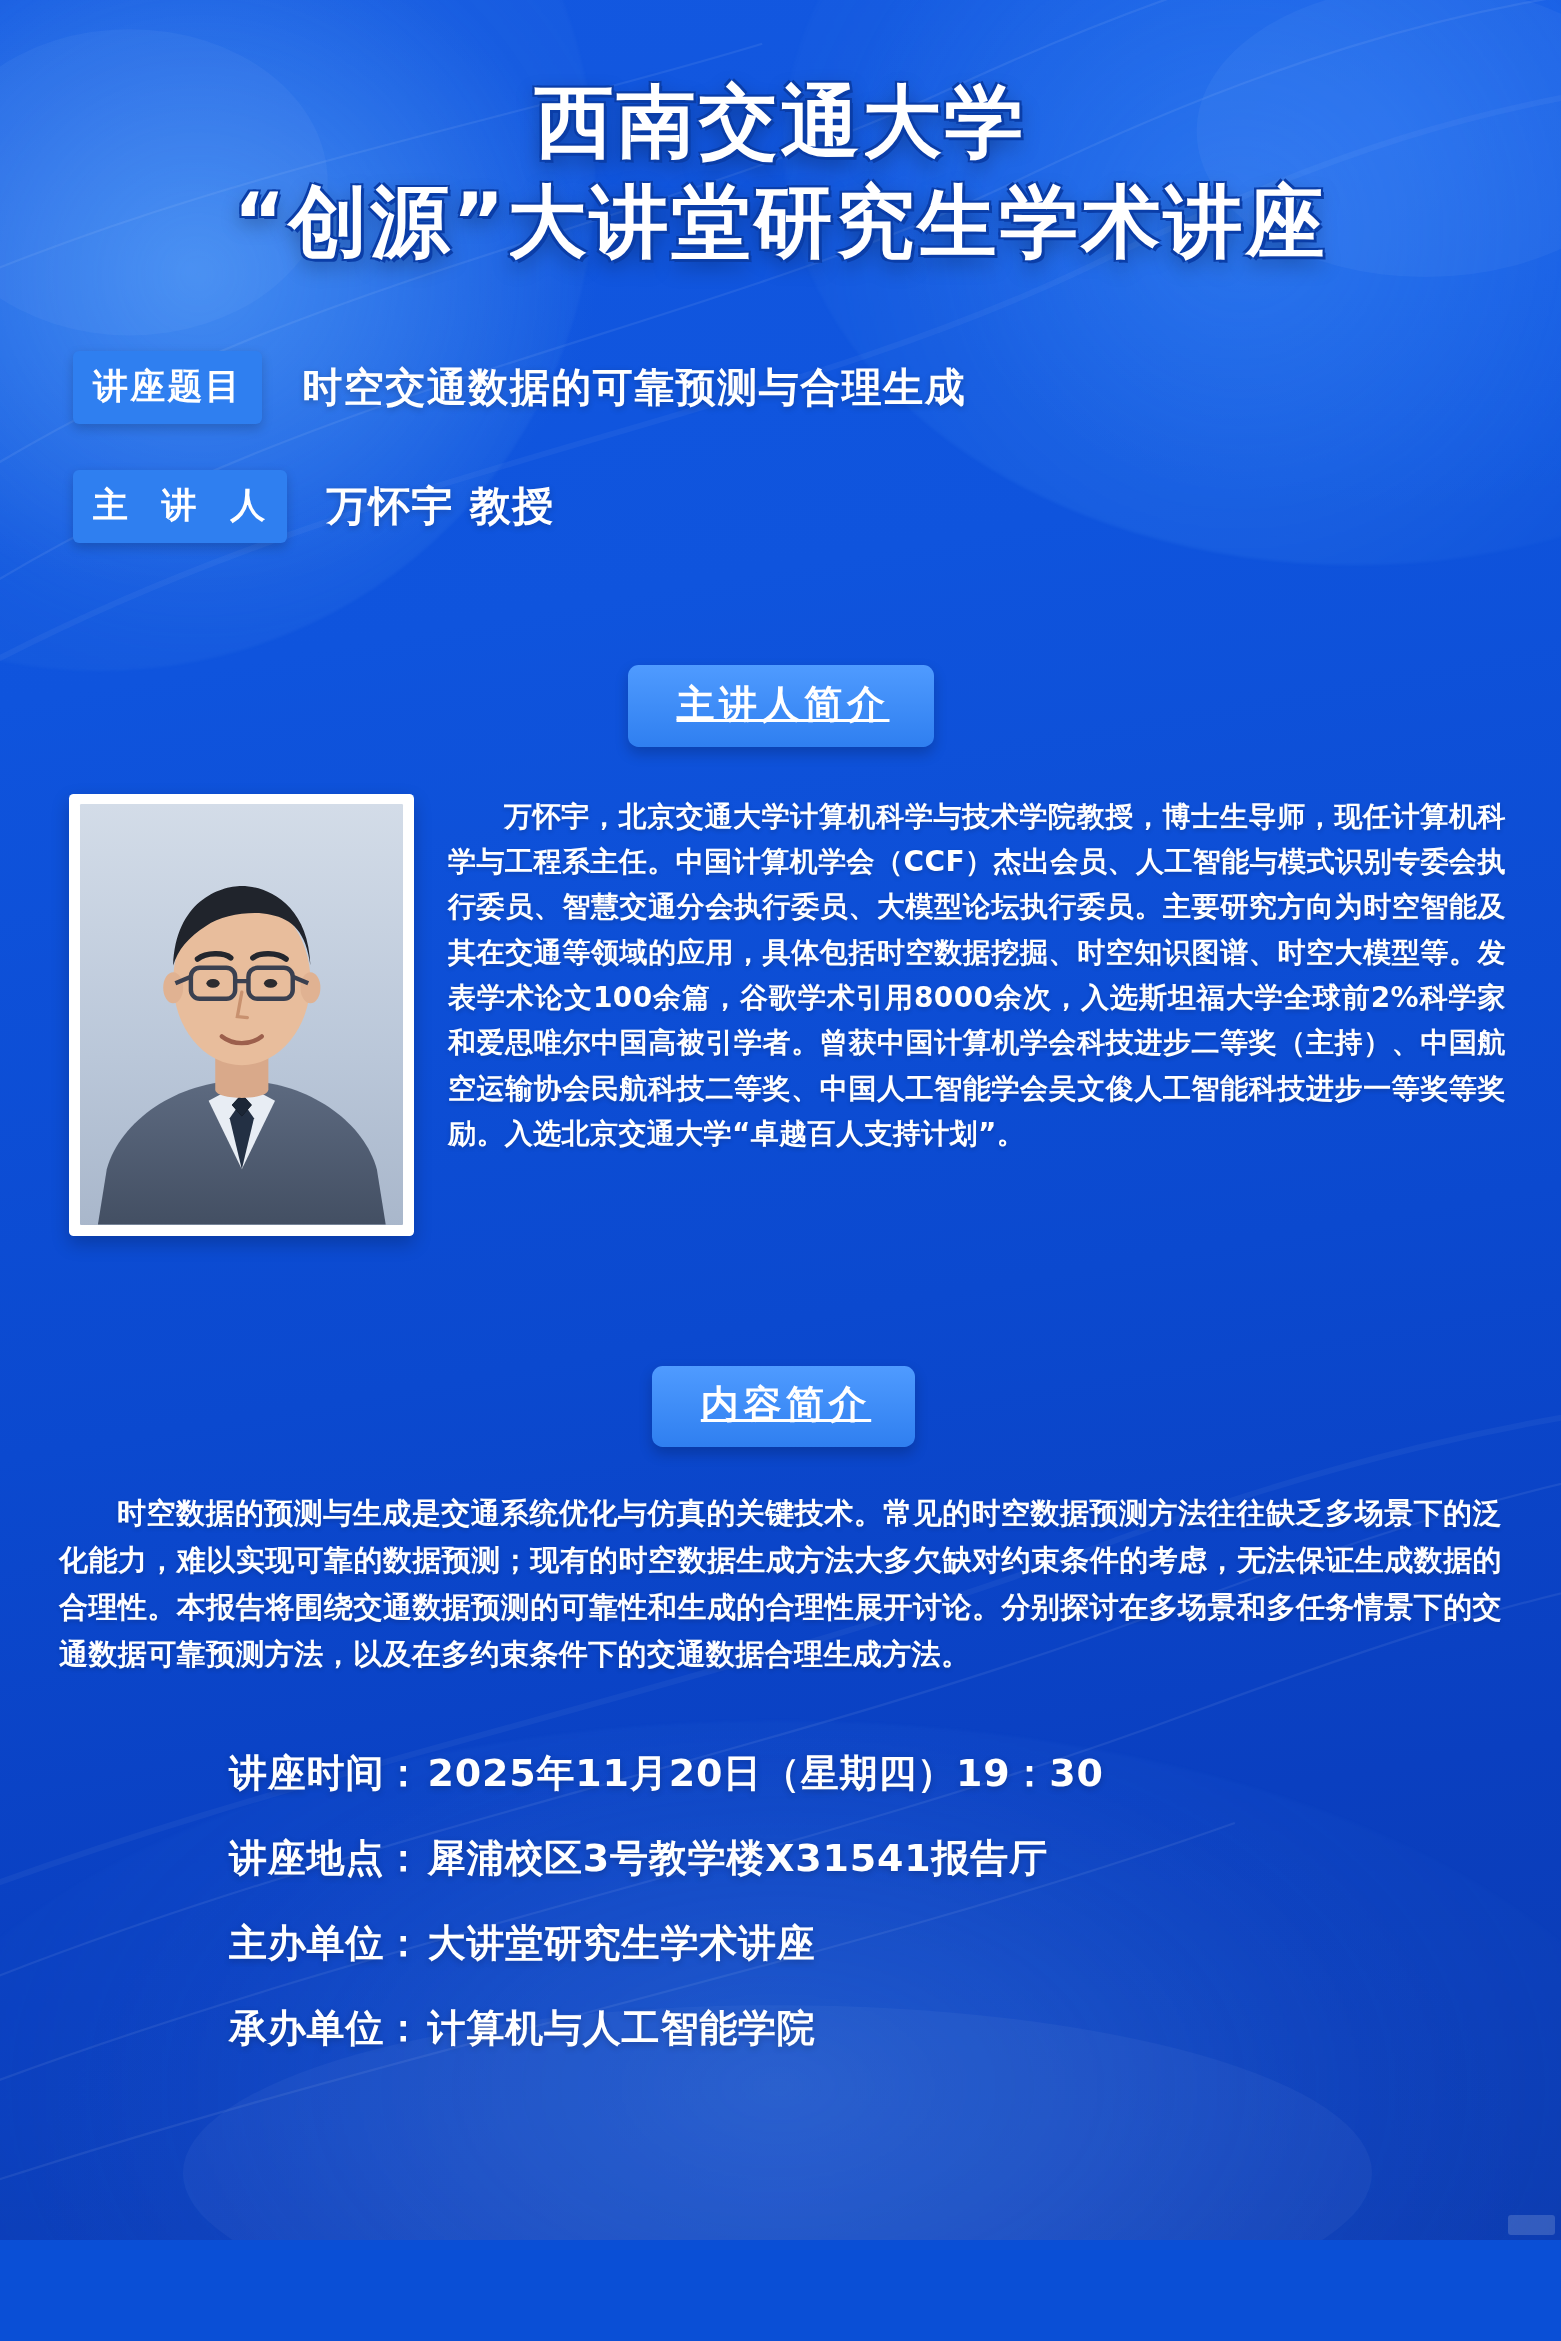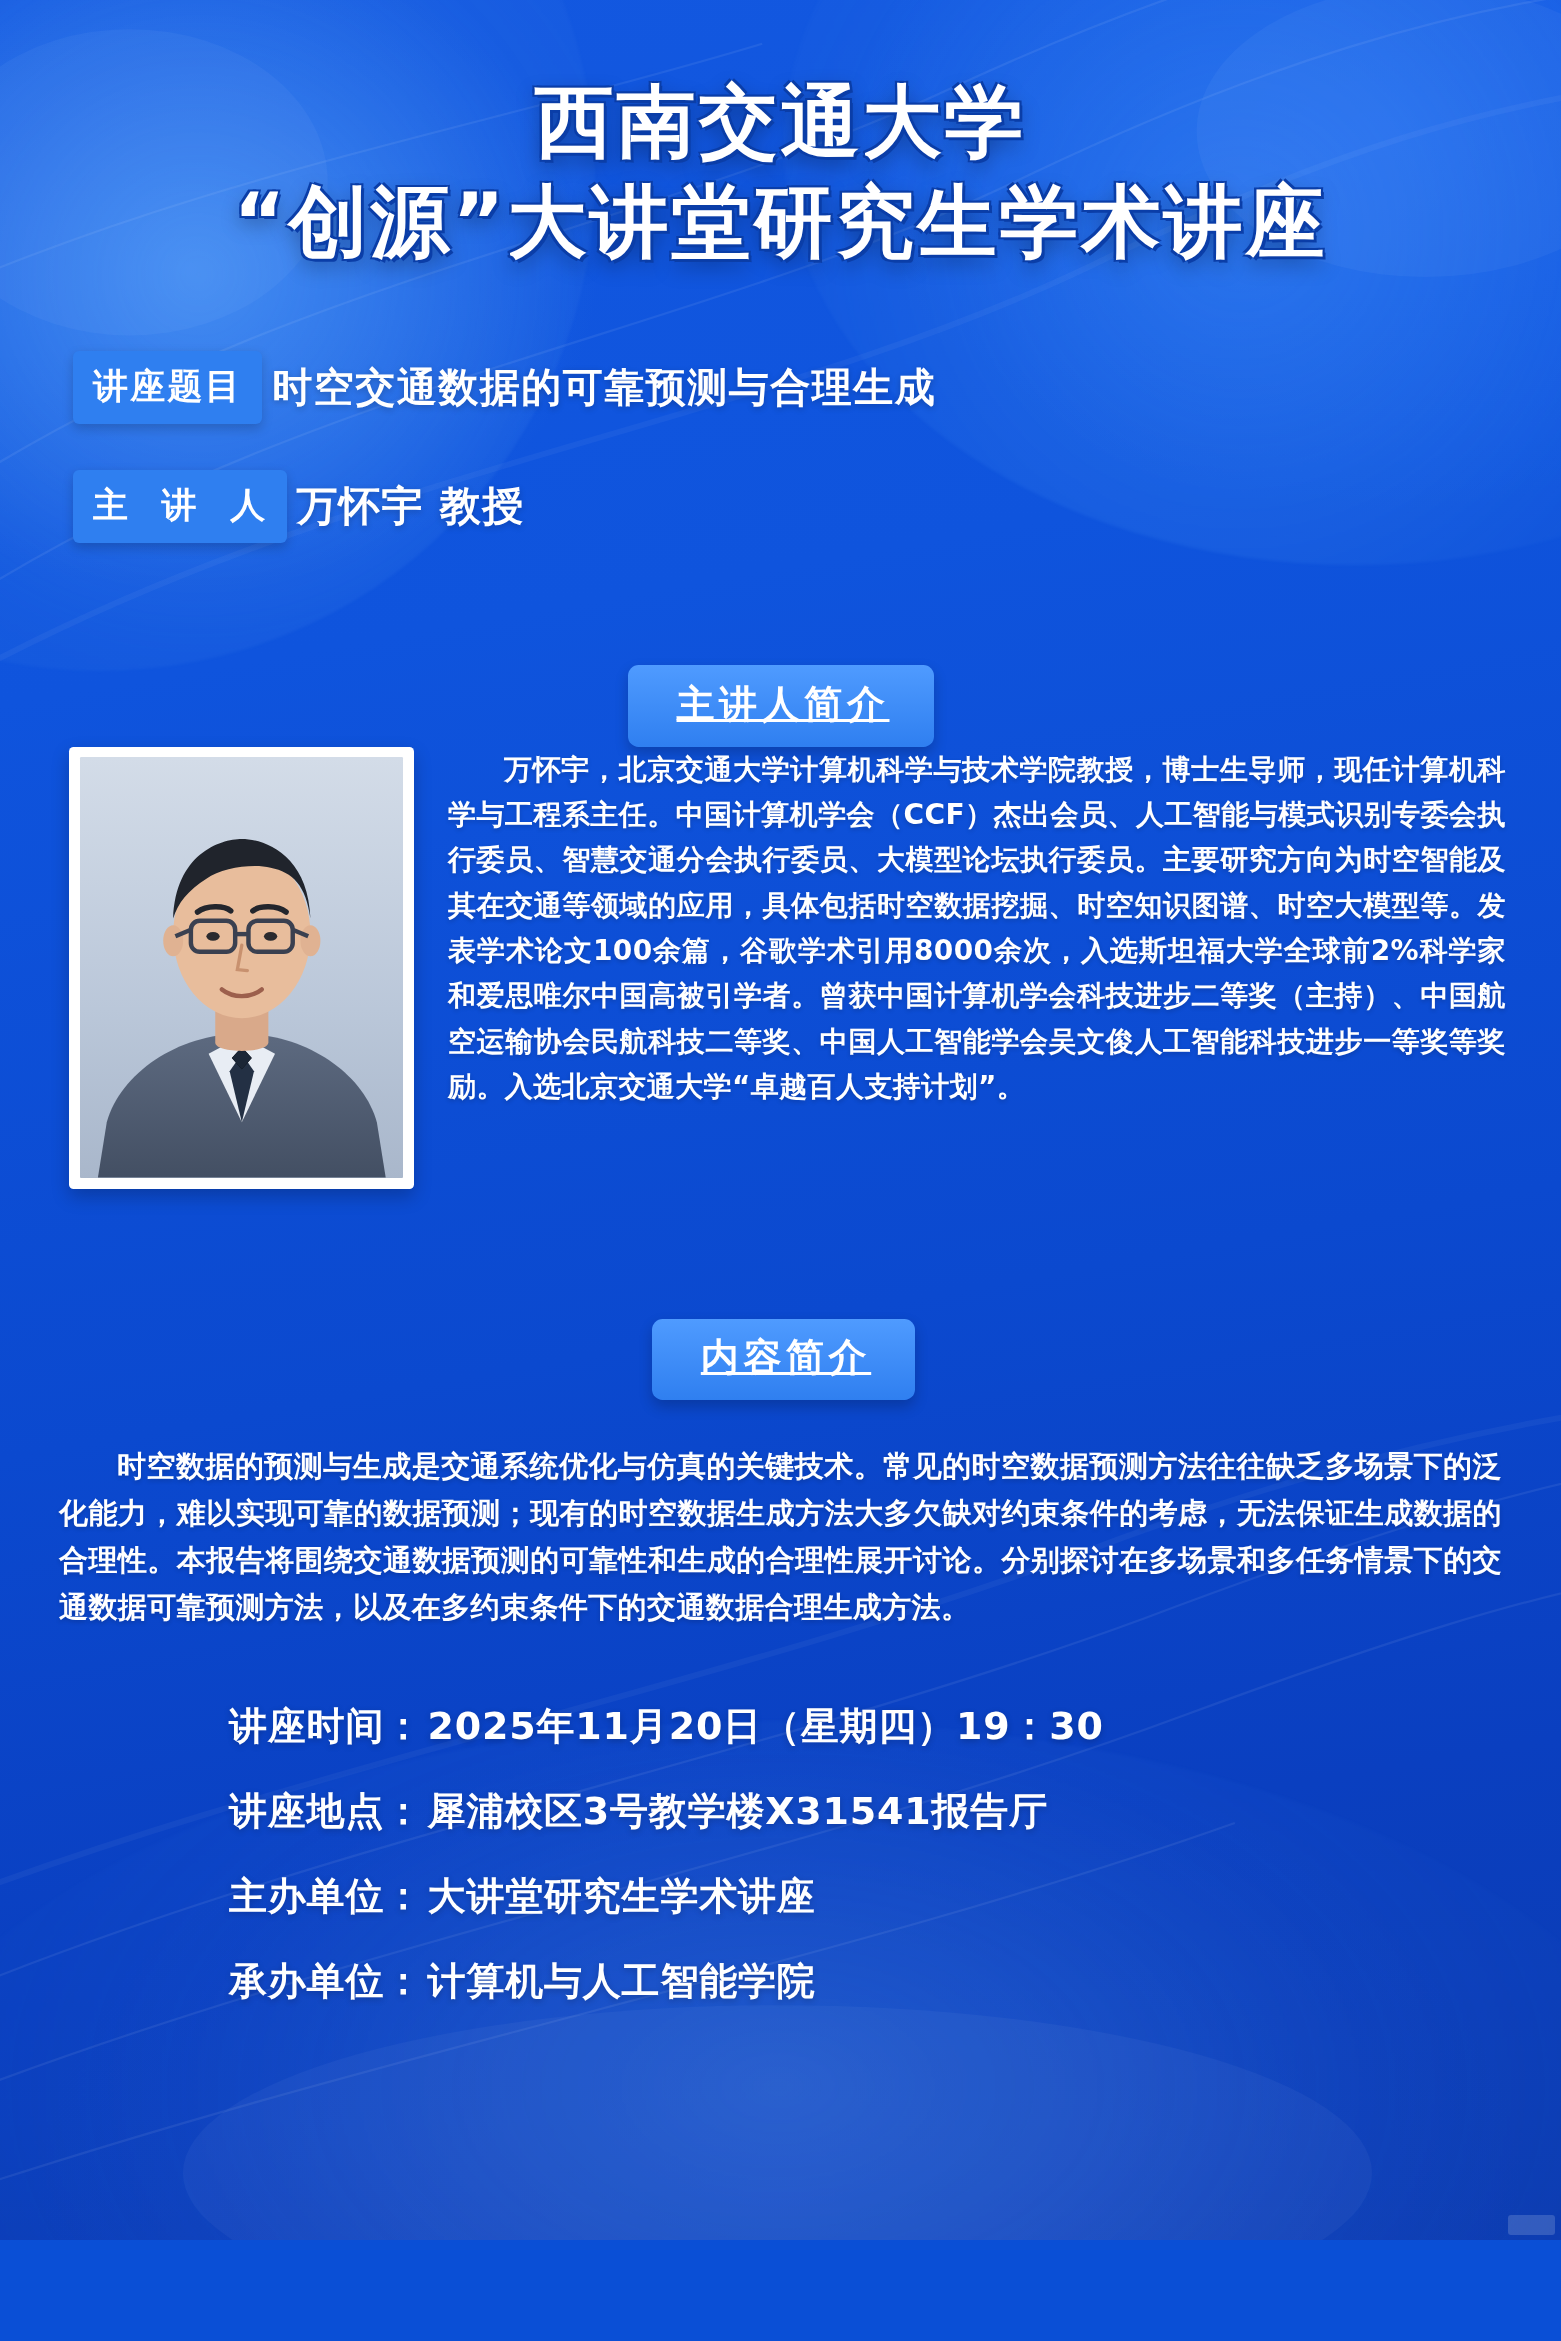--- a/index.html
+++ b/index.html
@@ -100,21 +100,21 @@
     box-shadow: 0 4.6px 10.7px rgba(0,0,0,0.18);
     white-space: nowrap;
   }
   .tag-speaker { letter-spacing: 10.7px; padding-right: 10.7px; }
   .row-text {
     color: #ffffff;
     font-family: "DejaVu Sans", sans-serif;
     font-weight: bold;
     font-size: 40px;
     letter-spacing: 1.5px;
-    margin-left: 10px;
+    margin-left: 40px;
     white-space: nowrap;
     text-shadow: 0 2.3px 6.1px rgba(0,0,0,0.22);
   }
   .row-text-speaker { font-size: 41px; }
 
   
   .section-pill-wrap {
     display: flex;
     justify-content: center;
     position: relative;
@@ -132,20 +132,21 @@
     box-shadow: 0 6.1px 13.7px rgba(0,0,0,0.20);
     text-decoration: underline;
   }
   .pill-speaker-intro { margin-top: 122px; }
   .pill-content-intro { margin-top: 130px; padding-left: 6px; }
 
   
   .bio-area {
     position: relative;
     display: flex;
+    margin-top: 47px;
     padding: 0 55px 0 69px;
     z-index: 5;
   }
   .photo-frame {
     width: 345px;
     height: 442px;
     background: #ffffff;
     border-radius: 4.6px;
     padding: 10.7px;
     box-sizing: border-box;

